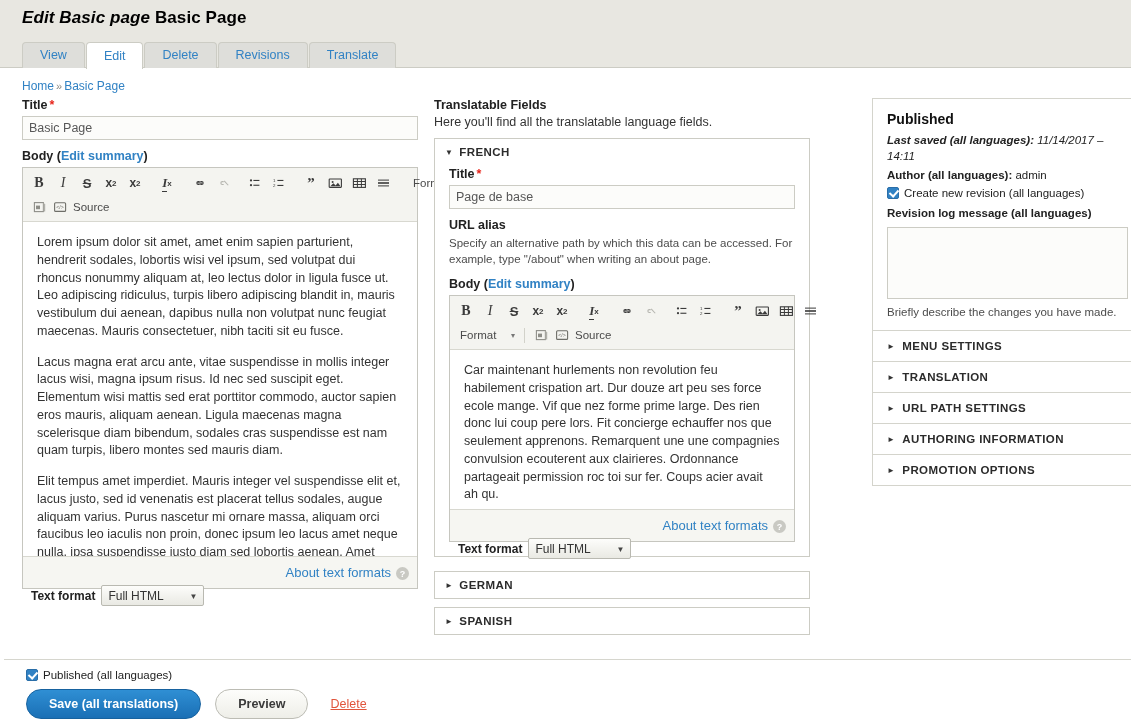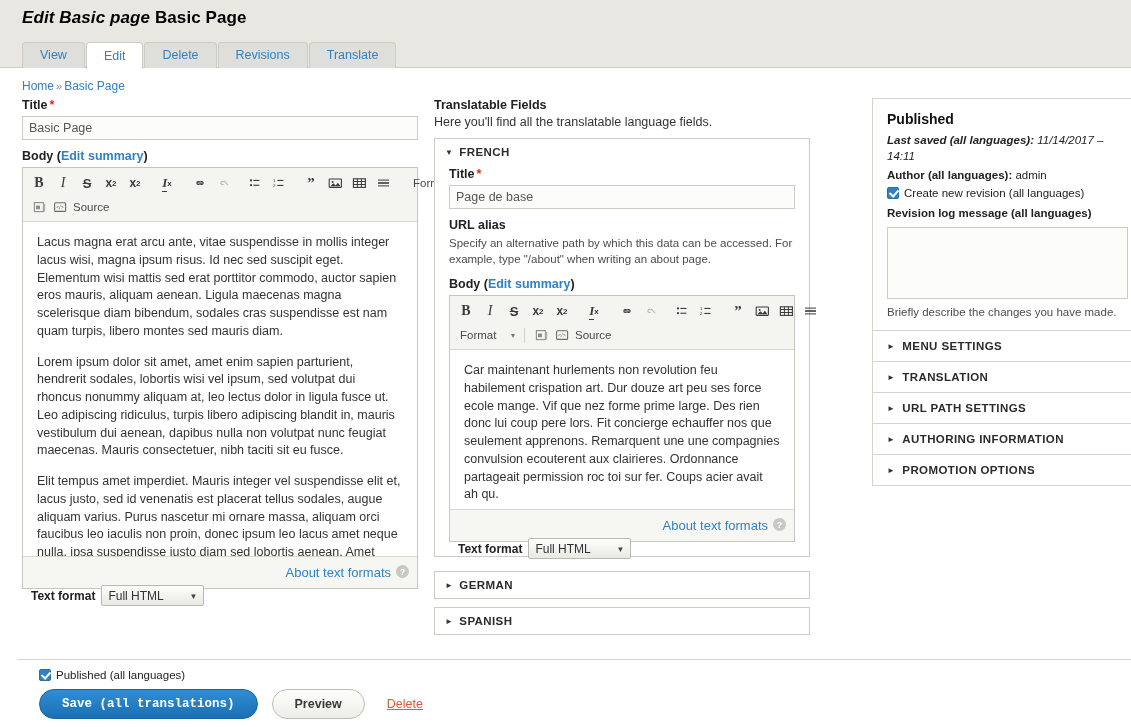--- a/index.html
+++ b/index.html
@@ -187,21 +187,21 @@
     position: relative;
     display: inline-flex; align-items: center;
     cursor: pointer;
     min-width: 103px;
   }
   .tsel .caret {
     position: absolute; right: 6px; top: 50%;
     transform: translateY(-50%);
     font-size: 8px; color: #444;
   }
-  .tf-right { display: flex; align-items: flex-start; }
+  .tf-right { display: flex; align-items: flex-end; }
   .qmark {
     width: 13px; height: 13px; border-radius: 50%;
     background: #c9c9c3; color: #fff;
     font-size: 9px; font-weight: bold;
     display: inline-flex; align-items: center; justify-content: center;
     margin-left: 5px;
     cursor: pointer;
   }
 
   
@@ -279,38 +279,38 @@
     color: #2b2b2b;
     letter-spacing: .4px;
     cursor: pointer;
     display: flex; align-items: center;
   }
   .acc-item .arrow { font-size: 8px; margin-right: 7px; color: #333; }
 
   
   .bottom {
     position: absolute;
-    left: 17px; right: 0; bottom: 0;
+    left: 4px; right: 0; bottom: 0;
     height: 68px;
     border-top: 1px solid #d6d6ce;
     background: #ffffff;
     padding: 9px 22px 0 22px;
   }
   .btnrow { display: flex; align-items: center; margin-top: 8px; }
   .btn-primary {
     background: linear-gradient(#2f8fd4, #1a6fb5);
     border: 1px solid #17629f;
     color: #ffffff;
     font-weight: bold;
     font-size: 12.5px;
     border-radius: 16px;
     padding: 7px 22px;
     cursor: pointer;
     margin-right: 14px;
-    font-family: Liberation Mono, monospace;
+    font-family: Liberation Sans, sans-serif;
   }
   .btn-secondary {
     background: linear-gradient(#fdfdfb, #eeeee8);
     border: 1px solid #bcbcb4;
     color: #3a3a3a;
     font-weight: bold;
     font-size: 12.5px;
     border-radius: 16px;
     padding: 7px 22px;
     cursor: pointer;
@@ -446,22 +446,22 @@
           <span class="tbtn" style="min-width:auto;">
             <svg width="15" height="14" viewBox="0 0 15 14" style="display:inline-block;vertical-align:middle;">
                 <rect x="1.6" y="2.8" width="11" height="8.6" rx="1" fill="none" stroke="#6e6e68" stroke-width="1.1"></rect>
                 <text x="3.2" y="9.1" font-size="5.2" fill="#6e6e68" font-family="Liberation Sans">&lt;/&gt;</text>
               </svg>
           </span>
           <span style="font-size:11.5px;color:#4a4a4a;padding-left:3px;cursor:pointer;">Source</span>
         </div>
       </div>
       <div class="cke-body" style="height:334px;">
+        <p>Lorem ipsum dolor sit amet, amet enim sapien parturient, hendrerit sodales, lobortis wisi vel ipsum, sed volutpat dui rhoncus nonummy aliquam at, leo lectus dolor in ligula fusce ut. Leo adipiscing ridiculus, turpis libero adipiscing blandit in, mauris vestibulum dui aenean, dapibus nulla non volutpat nunc feugiat maecenas. Mauris consectetuer, nibh taciti sit eu fusce.</p>
         <p>Lacus magna erat arcu ante, vitae suspendisse in mollis integer lacus wisi, magna ipsum risus. Id nec sed suscipit eget. Elementum wisi mattis sed erat porttitor commodo, auctor sapien eros mauris, aliquam aenean. Ligula maecenas magna scelerisque diam bibendum, sodales cras suspendisse est nam quam turpis, libero montes sed mauris diam.</p>
-        <p>Lorem ipsum dolor sit amet, amet enim sapien parturient, hendrerit sodales, lobortis wisi vel ipsum, sed volutpat dui rhoncus nonummy aliquam at, leo lectus dolor in ligula fusce ut. Leo adipiscing ridiculus, turpis libero adipiscing blandit in, mauris vestibulum dui aenean, dapibus nulla non volutpat nunc feugiat maecenas. Mauris consectetuer, nibh taciti sit eu fusce.</p>
         <p>Elit tempus amet imperdiet. Mauris integer vel suspendisse elit et, lacus justo, sed id venenatis est placerat tellus sodales, augue aliquam varius. Purus nascetur mi ornare massa, aliquam orci faucibus leo iaculis non proin, donec ipsum leo lacus amet neque nulla, ipsa suspendisse justo diam sed lobortis aenean. Amet ligula varius eleifend malesuada potenti, morbi iaculis ipsum laoreet, aliquam tempus suscipit tortor elit scelerisque, vitae eget mauris, consectetuer a leo id.</p>
       </div>
       <div class="cke-foot">
         <div class="tf-left">
           <span class="tf-label">Text format</span>
           <span class="tsel">
             <span>Full HTML</span>
             <span class="caret">▼</span>
           </span>
         </div>

